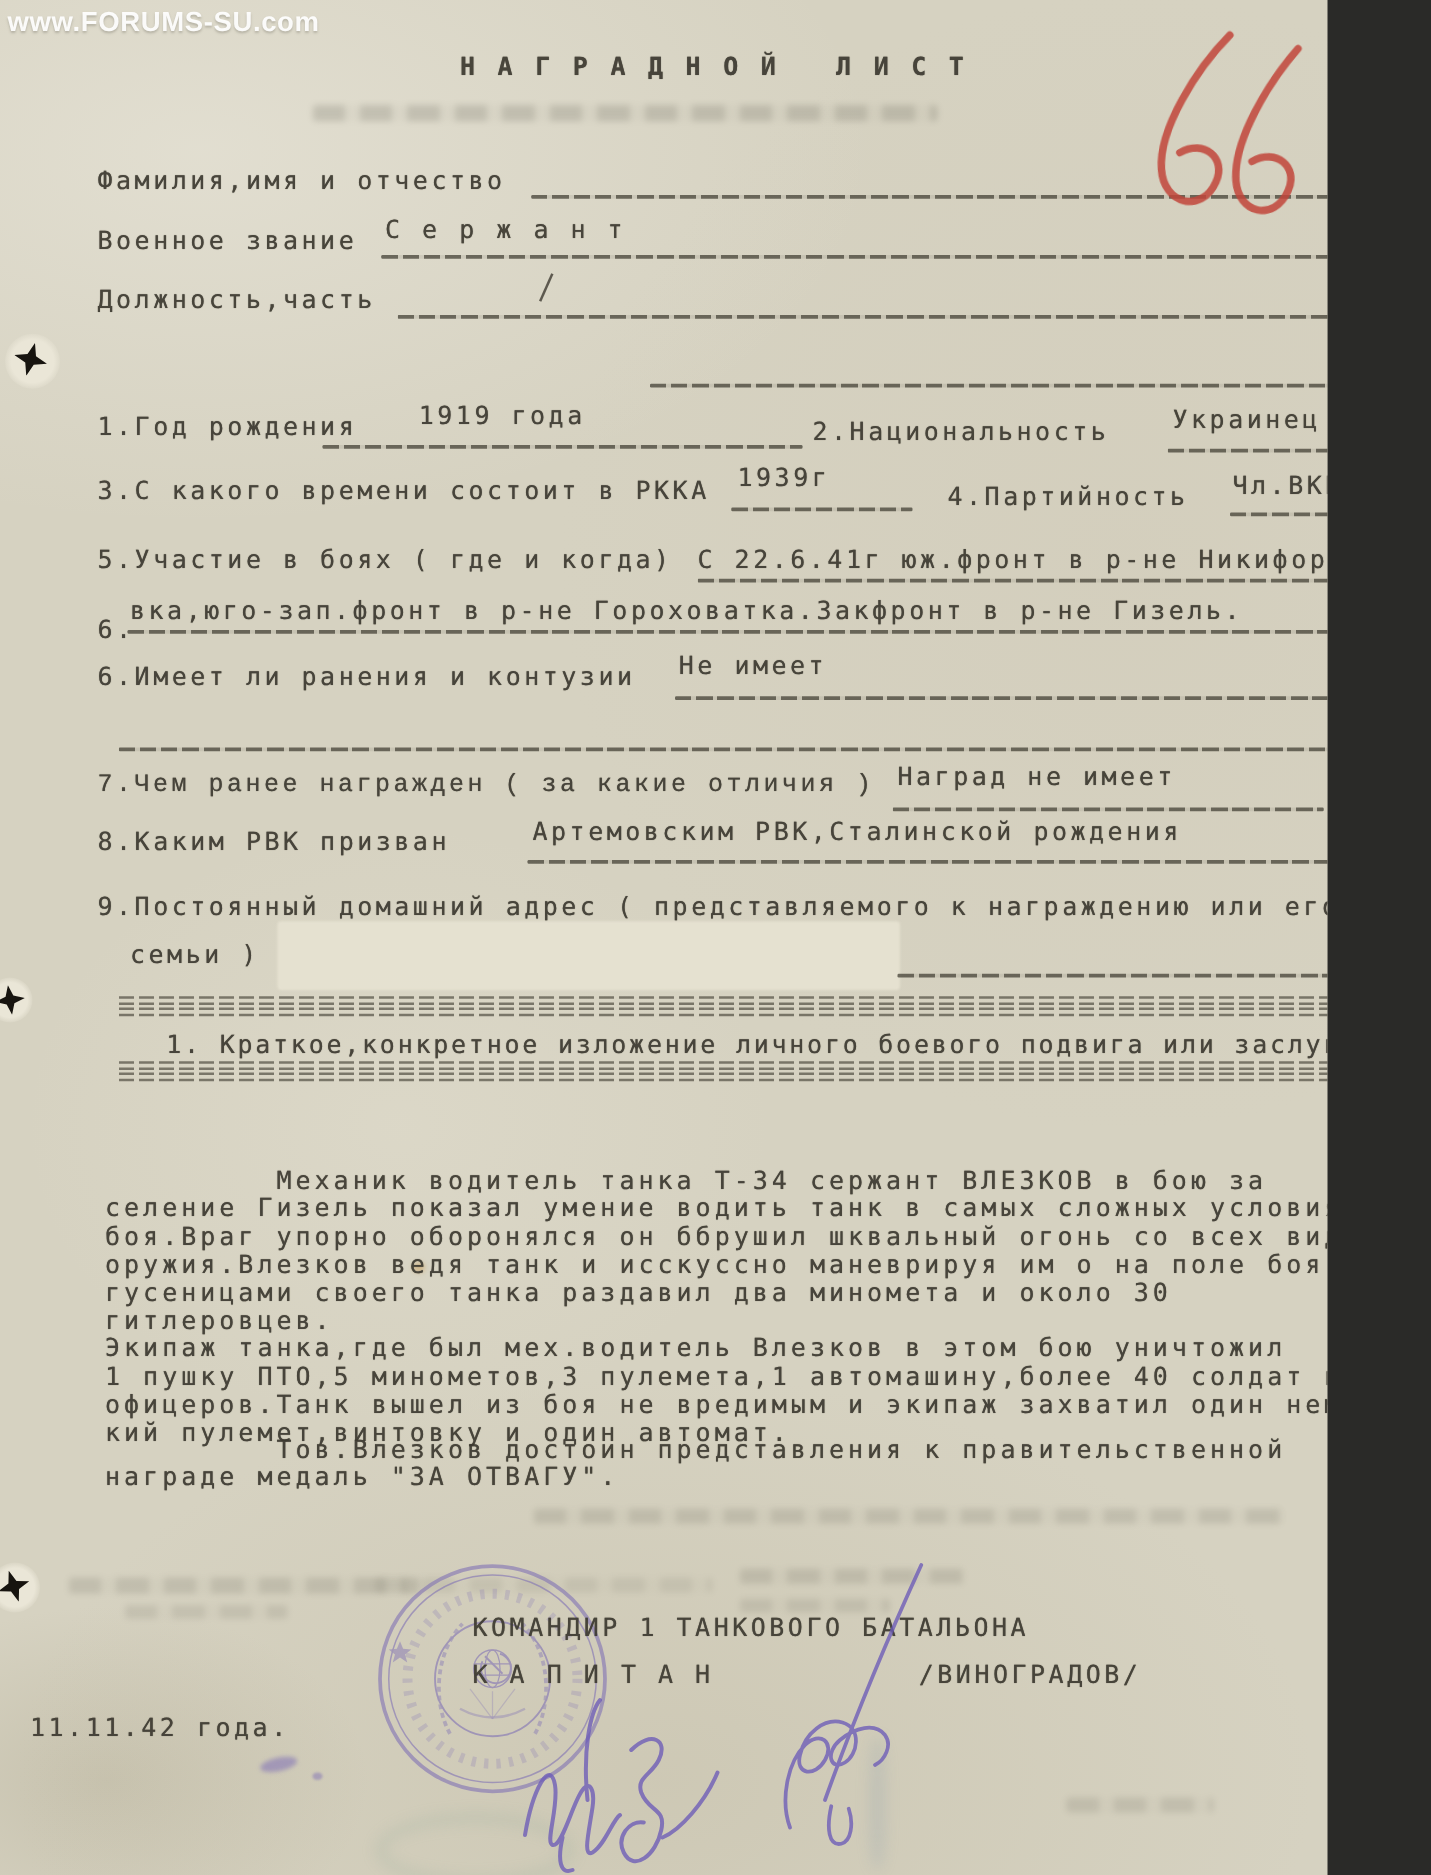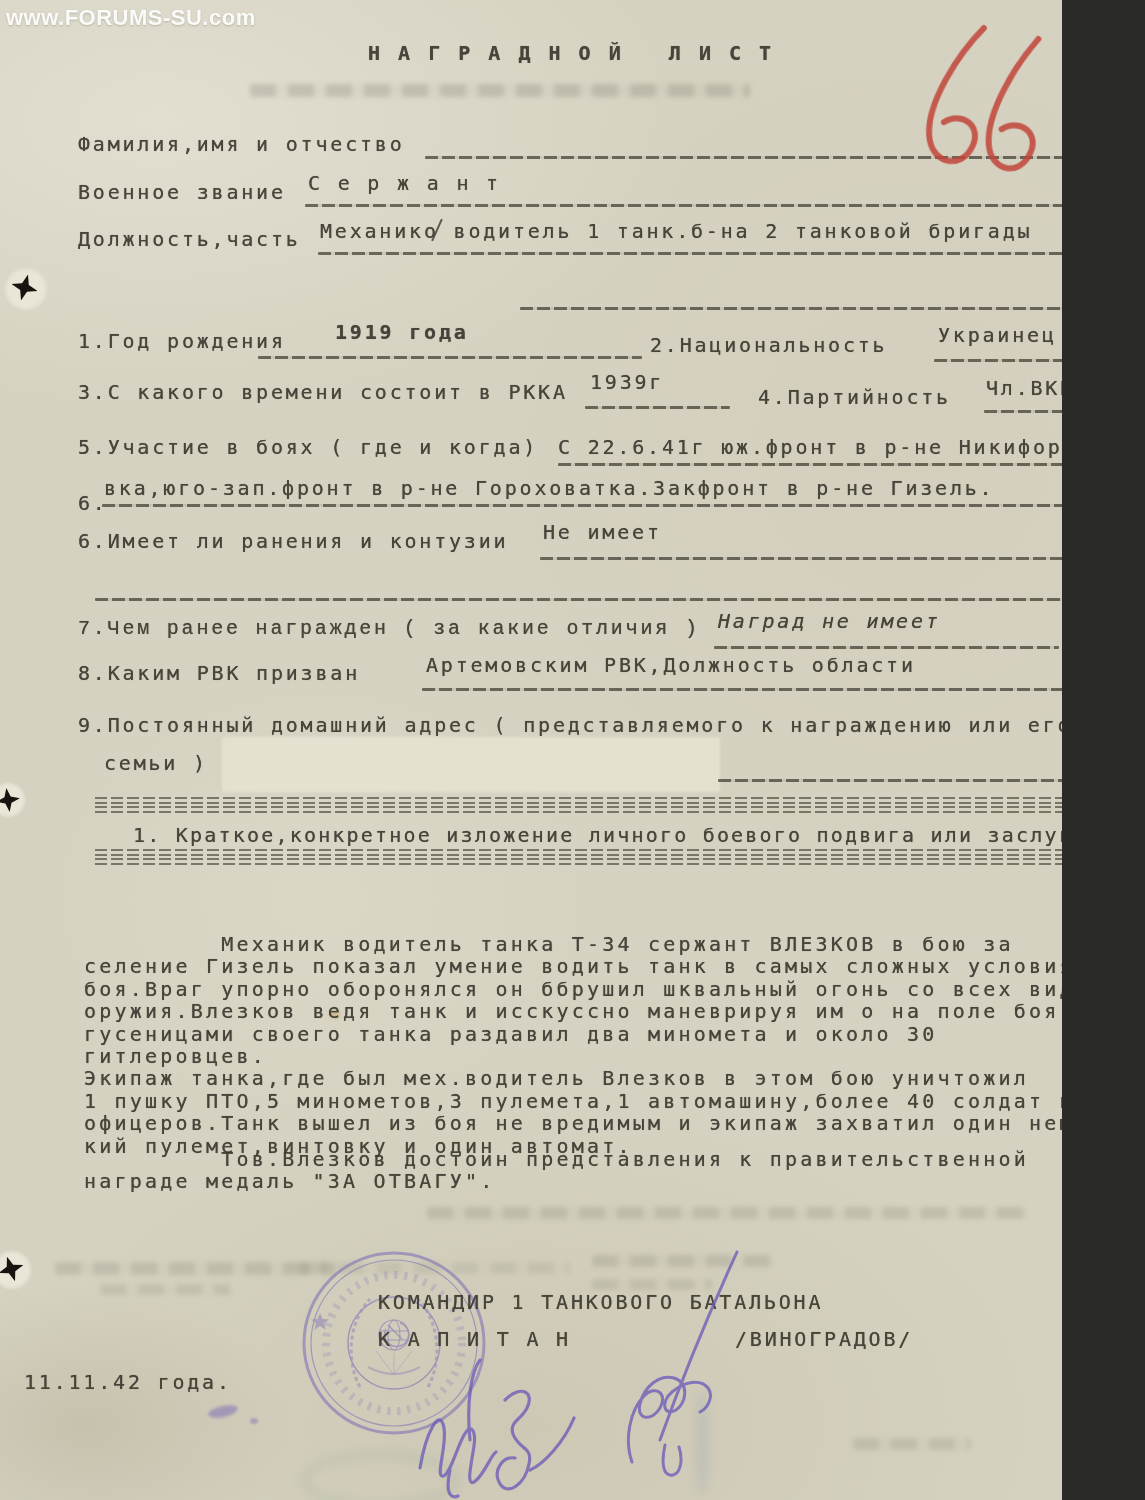--- a/index.html
+++ b/index.html
@@ -103,28 +103,27 @@
   <div class="t bold" style="left:368px;top:42px;letter-spacing:3px;">Н А Г Р А Д Н О Й   Л И С Т</div>
 
   <div class="t" style="left:78px;top:133px;">Фамилия,имя и отчество</div>
   <div class="ul" style="left:425px;top:156px;width:683px;"></div>
 
   <div class="t" style="left:78px;top:181px;">Военное звание</div>
   <div class="t" style="left:308px;top:172px;">С е р ж а н т</div>
   <div class="ul" style="left:305px;top:204px;width:803px;"></div>
 
   <div class="t" style="left:78px;top:228px;">Должность,часть</div>
-  <div class="t" style="left:320px;top:220px;">Механико водитель 1 танк.б-на 2 танковой бригады</div>
   <div style="position:absolute;left:436px;top:218px;width:2px;height:24px;background:#3d3a31;transform:rotate(24deg);opacity:.8;"></div>
   <div class="ul" style="left:318px;top:252px;width:790px;"></div>
 
   <div class="ul" style="left:520px;top:307px;width:588px;"></div>
 
   <div class="t" style="left:78px;top:330px;">1.Год рождения</div>
-  <div class="t" style="left:335px;top:321px;font-weight:bold;">1919 года</div>
+  <div class="t" style="left:335px;top:321px;">1919 года</div>
   <div class="ul" style="left:258px;top:356px;width:384px;"></div>
   <div class="t" style="left:650px;top:334px;">2.Национальность</div>
   <div class="t" style="left:938px;top:324px;">Украинец</div>
   <div class="ul" style="left:934px;top:359px;width:174px;"></div>
 
   <div class="t" style="left:78px;top:381px;">3.С какого времени состоит в РККА</div>
   <div class="t" style="left:590px;top:371px;">1939г</div>
   <div class="ul" style="left:585px;top:406px;width:145px;"></div>
   <div class="t" style="left:758px;top:386px;text-align:right;">4.Партийность</div>
   <div class="t" style="left:986px;top:377px;">Чл.ВКП/б/</div>
@@ -137,25 +136,25 @@
   <div class="t" style="left:78px;top:492px;">6.</div>
   <div class="ul" style="left:102px;top:504px;width:1006px;"></div>
 
   <div class="t" style="left:78px;top:530px;">6.Имеет ли ранения и контузии</div>
   <div class="t" style="left:543px;top:521px;">Не имеет</div>
   <div class="ul" style="left:540px;top:557px;width:568px;"></div>
 
   <div class="ul" style="left:95px;top:598px;width:1013px;"></div>
 
   <div class="t" style="left:78px;top:618px;font-family:Liberation Mono, monospace;">7.Чем ранее награжден ( за какие отличия )</div>
-  <div class="t" style="left:718px;top:610px;font-style:italic;">Наград не имеет</div>
+  <div class="t" style="left:718px;top:610px;">Наград не имеет</div>
   <div class="ul" style="left:714px;top:646px;width:345px;"></div>
 
   <div class="t" style="left:78px;top:662px;">8.Каким РВК призван</div>
-  <div class="t" style="left:426px;top:654px;">Артемовским РВК,Должность области</div>
+  <div class="t" style="left:426px;top:654px;">Артемовским РВК,Сталинской рождения</div>
   <div class="ul" style="left:422px;top:688px;width:686px;"></div>
 
   <div class="t" style="left:78px;top:714px;">9.Постоянный домашний адрес ( представляемого к награждению или его</div>
   <div class="t" style="left:104px;top:752px;">семьи )</div>
   <div class="ul" style="left:718px;top:779px;width:390px;"></div>
 
   <div class="sepeq" style="left:95px;top:797px;width:1013px;"></div>
   <div class="sepeq" style="left:95px;top:806px;width:1013px;"></div>
   <div class="t head" style="left:133px;top:824px;">1. Краткое,конкретное изложение личного боевого подвига или заслуг.</div>
   <div class="sepeq" style="left:95px;top:849px;width:1013px;"></div>

